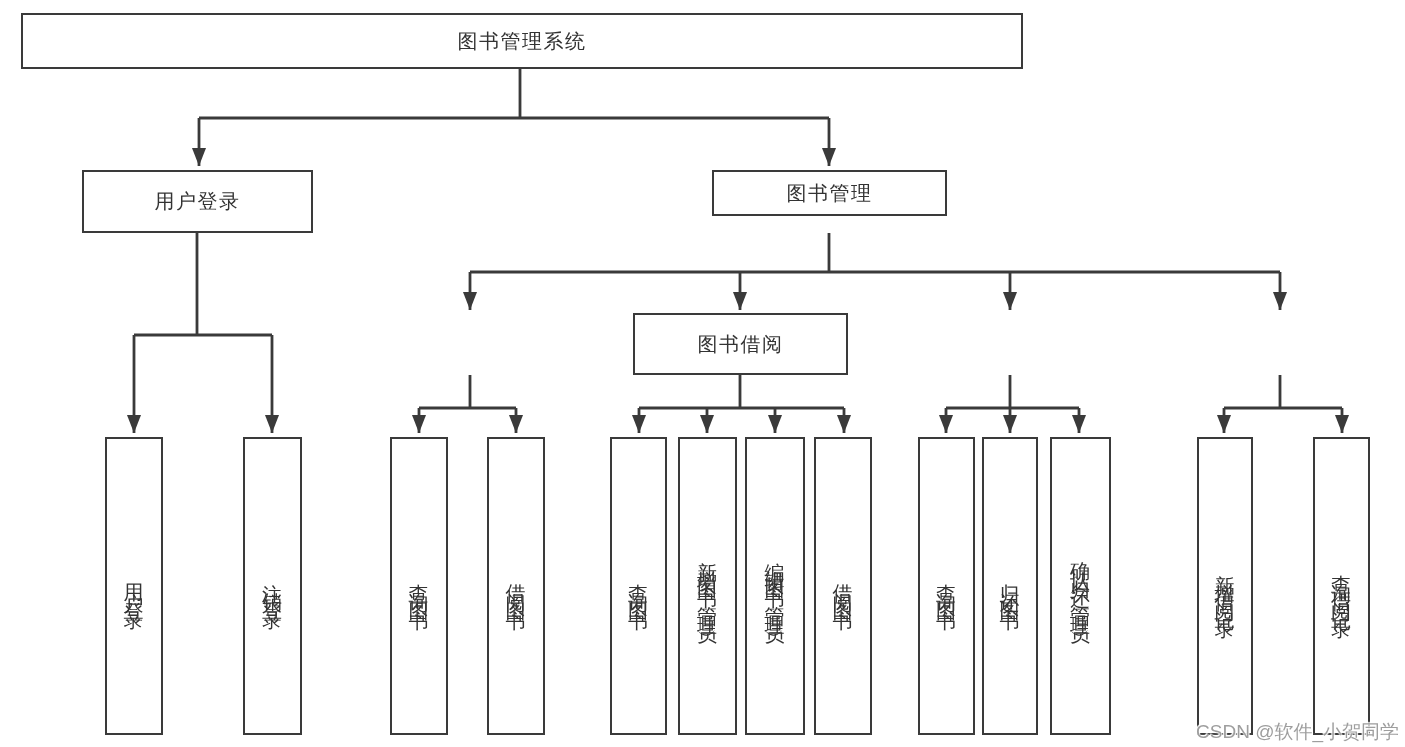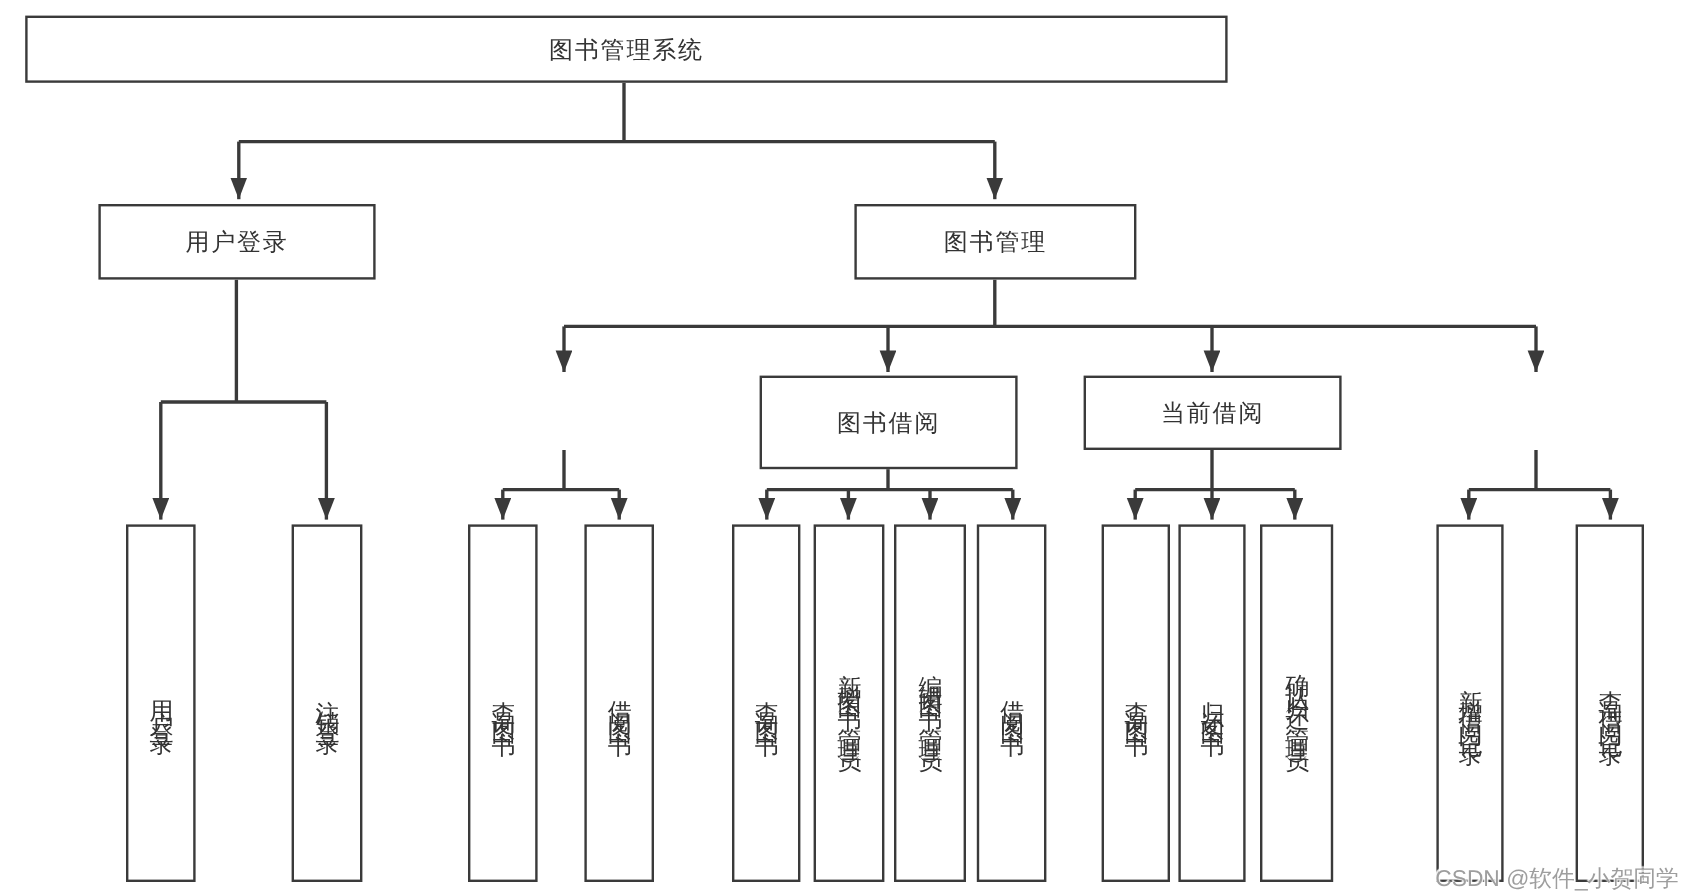--- a/index.html
+++ b/index.html
@@ -97,29 +97,26 @@
     </g>
   </svg>
 
   <div class="node node-h" style="left:21px; top:13px; width:1002px; height:56px;">
     <span>图书管理系统</span>
   </div>
 
   <div class="node node-h" style="left:82px; top:170px; width:231px; height:63px;">
     <span>用户登录</span>
   </div>
-  <div class="node node-h" style="left:712px; top:170px; width:235px; height:63px;">
+  <div class="node node-h" style="left:712px; top:170px; width:235px; height:46px;">
     <span>图书管理</span>
   </div>
 
-  <div class="node node-h" style="left:633px; top:313px; width:215px; height:78px;">
+  <div class="node node-h" style="left:633px; top:313px; width:215px; height:62px;">
     <span>图书借阅</span>
-  </div>
-  <div class="node node-h" style="left:903px; top:313px; width:215px; height:62px;">
-    <span>当前借阅</span>
   </div>
 
   <div class="node node-v" style="left:105px; top:437px; width:58px; height:298px;">
     <span>用户登录</span>
   </div>
   <div class="node node-v" style="left:243px; top:437px; width:59px; height:298px;">
     <span>注销登录</span>
   </div>
 
   <div class="node node-v" style="left:390px; top:437px; width:58px; height:298px;">

